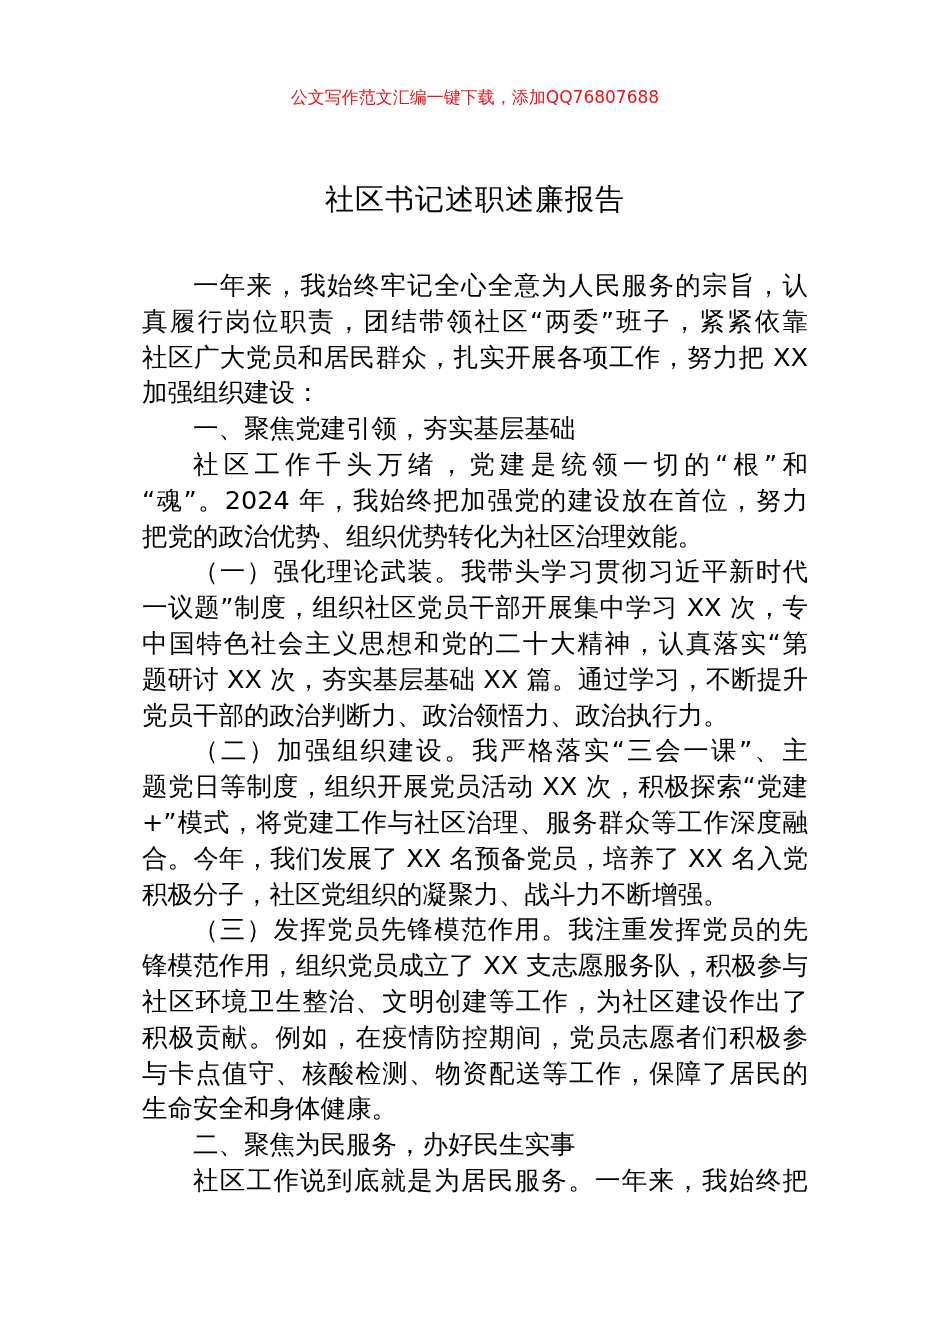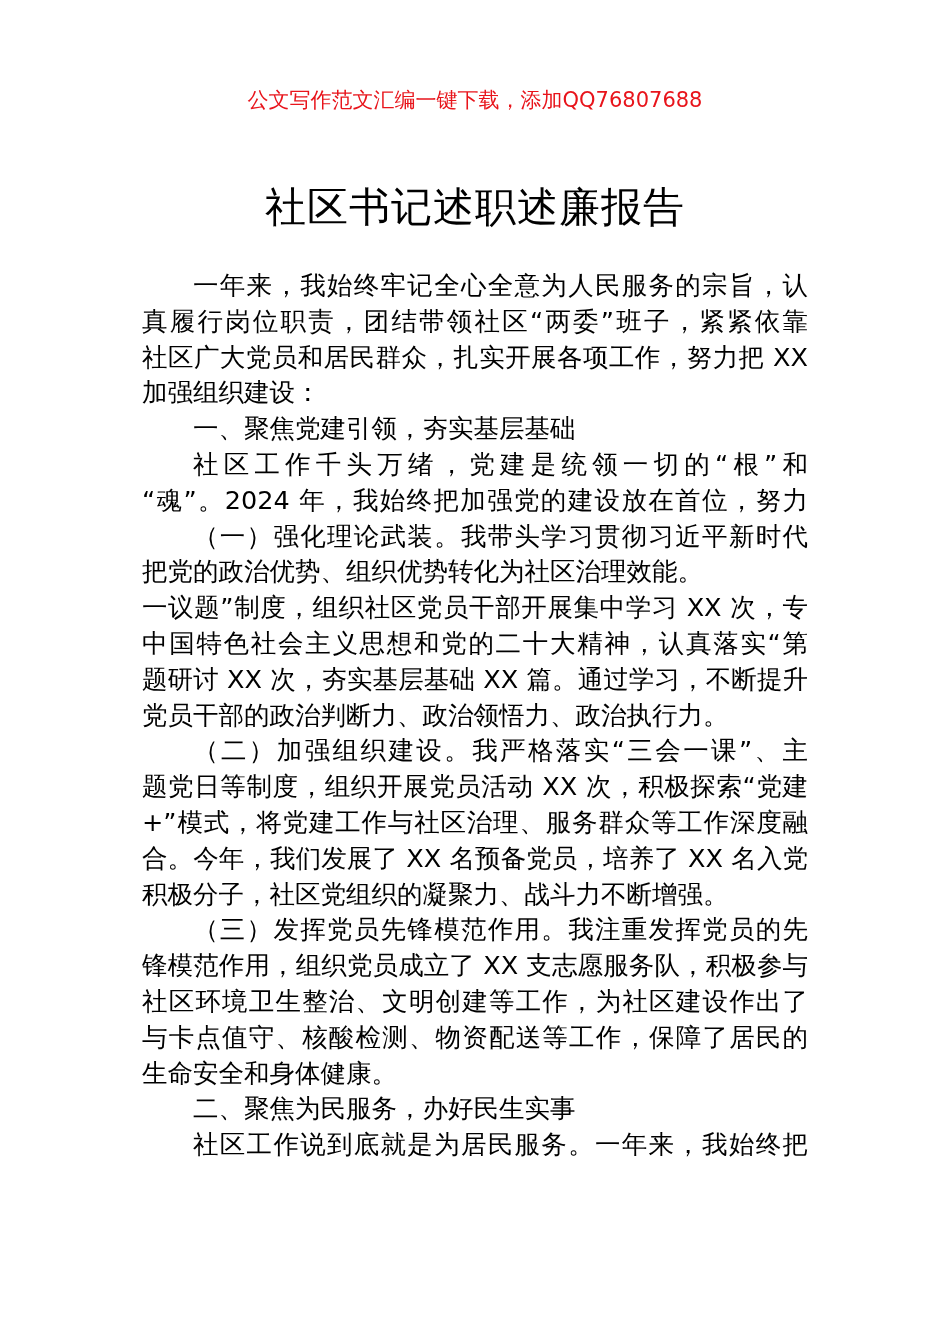--- a/index.html
+++ b/index.html
@@ -14,32 +14,32 @@
       overflow: hidden;
       font-family: "DejaVu Sans", "Liberation Sans", sans-serif;
       color: #000000;
     }
     .header-banner {
       position: absolute;
       top: 86px;
       left: 0;
       width: 950px;
       text-align: center;
-      font-size: 21px;
+      font-size: 17px;
       color: #e8141b;
       letter-spacing: 0px;
       white-space: nowrap;
     }
     .doc-title {
       position: absolute;
       top: 180px;
       left: 0;
       width: 950px;
       text-align: center;
-      font-size: 41px;
+      font-size: 29px;
       letter-spacing: 1px;
       white-space: nowrap;
     }
     .doc-body {
       position: absolute;
       top: 268px;
       left: 142px;
       width: 666px;
     }
     .line {
@@ -65,31 +65,32 @@
 <div class="doc-title">社区书记述职述廉报告</div>
 
 <div class="doc-body" id="doc-body">
     <div class="line indent justify">一年来，我始终牢记全心全意为人民服务的宗旨，认</div>
     <div class="line justify">真履行岗位职责，团结带领社区“两委”班子，紧紧依靠</div>
     <div class="line justify">社区广大党员和居民群众，扎实开展各项工作，努力把 XX</div>
     <div class="line">加强组织建设：</div>
     <div class="line indent">一、聚焦党建引领，夯实基层基础</div>
     <div class="line indent justify">社区工作千头万绪，党建是统领一切的“根”和</div>
     <div class="line justify">“魂”。2024 年，我始终把加强党的建设放在首位，努力</div>
+    <div class="line">把党的政治优势、组织优势转化为社区治理效能。</div>
     <div class="line indent justify">（一）强化理论武装。我带头学习贯彻习近平新时代</div>
-    <div class="line">把党的政治优势、组织优势转化为社区治理效能。</div>
     <div class="line justify">一议题”制度，组织社区党员干部开展集中学习 XX 次，专</div>
     <div class="line justify">中国特色社会主义思想和党的二十大精神，认真落实“第</div>
     <div class="line justify">题研讨 XX 次，夯实基层基础 XX 篇。通过学习，不断提升</div>
     <div class="line">党员干部的政治判断力、政治领悟力、政治执行力。</div>
     <div class="line indent justify">（二）加强组织建设。我严格落实“三会一课”、主</div>
     <div class="line justify">题党日等制度，组织开展党员活动 XX 次，积极探索“党建</div>
     <div class="line justify">+”模式，将党建工作与社区治理、服务群众等工作深度融</div>
     <div class="line justify">合。今年，我们发展了 XX 名预备党员，培养了 XX 名入党</div>
     <div class="line">积极分子，社区党组织的凝聚力、战斗力不断增强。</div>
     <div class="line indent justify">（三）发挥党员先锋模范作用。我注重发挥党员的先</div>
     <div class="line justify">锋模范作用，组织党员成立了 XX 支志愿服务队，积极参与</div>
     <div class="line justify">社区环境卫生整治、文明创建等工作，为社区建设作出了</div>
+    <div class="line justify">积极贡献。例如，在疫情防控期间，党员志愿者们积极参</div>
     <div class="line justify">与卡点值守、核酸检测、物资配送等工作，保障了居民的</div>
     <div class="line">生命安全和身体健康。</div>
     <div class="line indent">二、聚焦为民服务，办好民生实事</div>
     <div class="line indent justify">社区工作说到底就是为居民服务。一年来，我始终把</div>
   </div>
 
 </body></html>

